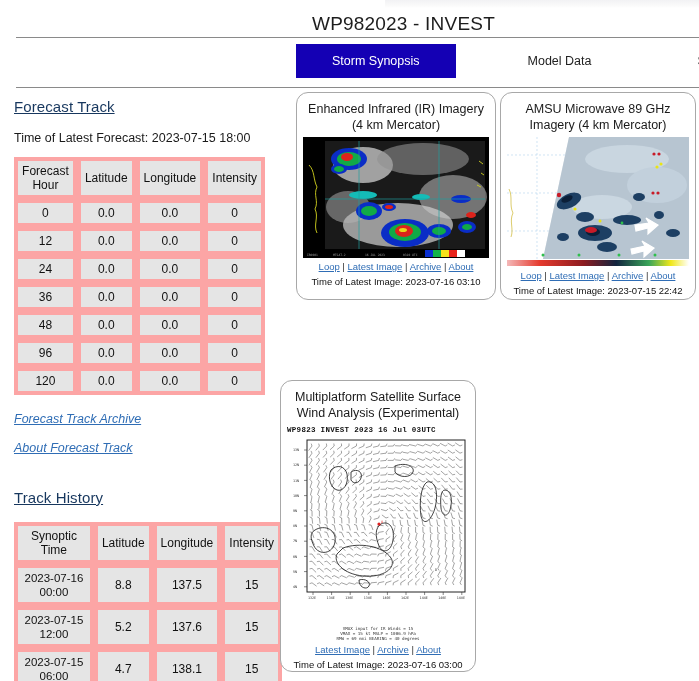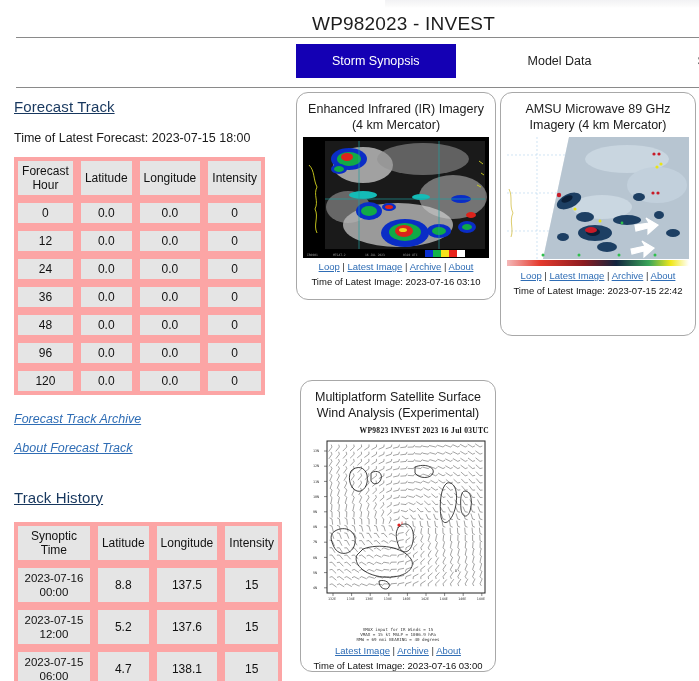--- a/index.html
+++ b/index.html
@@ -71,31 +71,31 @@
   }
   .imgbox { margin:0 auto; position:relative; overflow:hidden; background:#000; }
   .panel-links {
     text-align:center; font-size:9.5px; color:#2f6db5; margin-top:3px; line-height:12px;
   }
   .panel-links .alink2 { color:#2f6db5; text-decoration:underline; cursor:pointer; }
   .panel-links .sep { color:#333; text-decoration:none; }
   .panel-time { text-align:center; font-size:9.5px; color:#111; line-height:12px; margin-top:3px; }
 
   #panel-ir  { left:296px; top:92px; width:200px; height:208px; }
-  #panel-amsu{ left:500px; top:92px; width:196px; height:244px; }
-  #panel-wind{ left:300px; top:380px; width:196px; height:292px; }
+  #panel-amsu{ left:500px; top:92px; width:196px; height:208px; }
+  #panel-wind{ left:280px; top:380px; width:196px; height:292px; }
 
   
   .ir-img { width:186px; height:121px; }
   .amsu-img { width:182px; height:130px; }
   .wind-img { width:186px; height:190px; background:#ffffff; }
 
   
-  .wind-head { text-align:right; font-size:7.5px; font-weight:bold; letter-spacing:.3px;
-     color:#111; margin:1px 0 2px 0; font-family:Liberation Serif, serif;}
+  .wind-head { text-align:left; font-size:7.5px; font-weight:bold; letter-spacing:.3px;
+     color:#111; margin:1px 0 2px 0; font-family:Liberation Mono, monospace;}
   .wind-foot { font-size:4.2px; color:#333; line-height:5px; font-family:"DejaVu Sans Mono", monospace; }
   .wind-foot .r { display:block; text-align:center; white-space:nowrap; }
 </style>
 </head>
 <body>
 
 <div class="topstrip">
   <div class="gradband"></div>
 </div>
 

